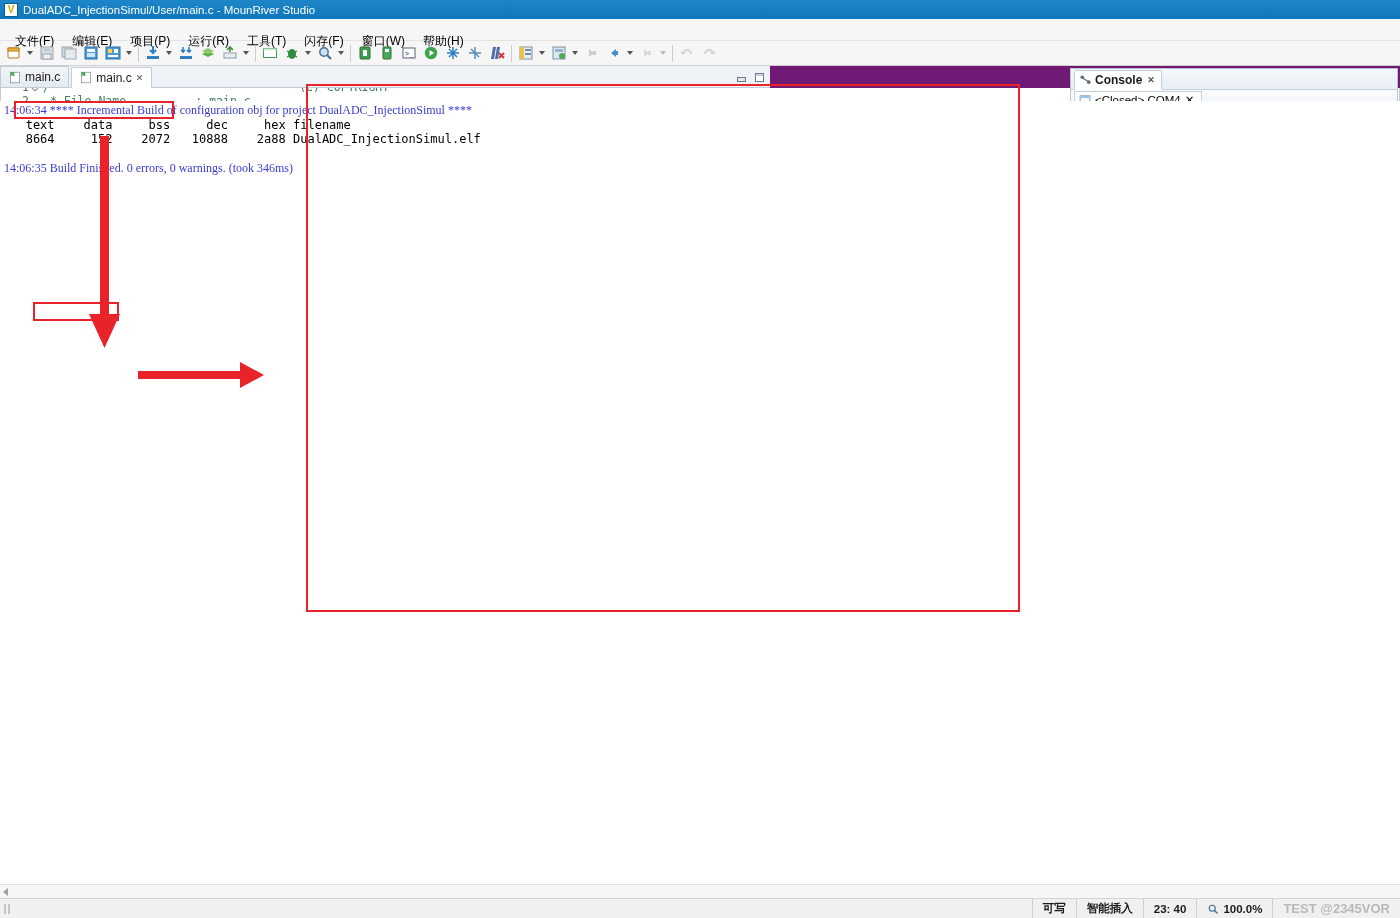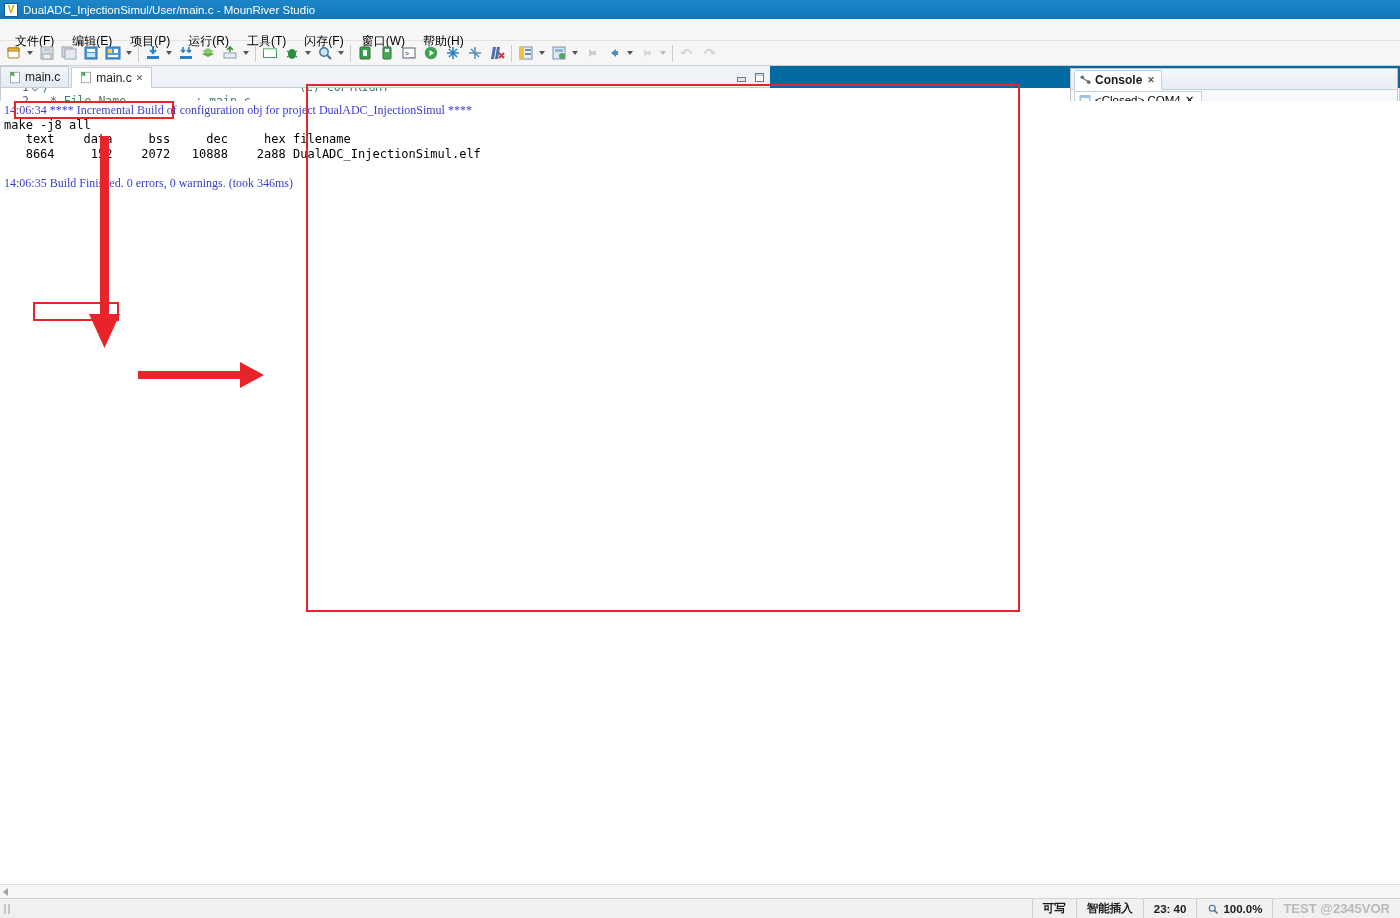--- a/index.html
+++ b/index.html
@@ -84,21 +84,21 @@
   
   #workbench {
     position: relative;
     width: 1400px;
     height: 918px;
   }
   #body {
     position: absolute;
     top: 66px; left: 0;
     width: 1400px; height: 832px;
-    background: #0369a1;
+    background: #701a75;
   }
 
   
   .view {
     position: absolute;
     background: #fff;
     border: 1px solid #b9c4cf;
   }
   .viewtabs {
     height: 21px;
@@ -1328,21 +1328,20 @@
           <svg width="12" height="12" viewBox="0 0 16 16">
               <circle cx="5" cy="8" r="3" fill="#3d6f95"></circle>
               <path d="M9 5 h5 M9 8 h5 M9 11 h5" stroke="#6a7b8c" stroke-width="1.2"></path>
             </svg>
           <span>断点</span>
         </div>
       </div>
       <div id="consolehdr">CDT Build Console [DualADC_InjectionSimul]</div>
       <div id="consolebody">
           <div class="conline blue">14:06:34 **** Incremental Build of configuration obj for project DualADC_InjectionSimul ****</div>
-          <div class="conline">make -j8 all</div>
           <div class="conline">   text    data     bss     dec     hex filename</div>
           <div class="conline">   8664     152    2072   10888    2a88 DualADC_InjectionSimul.elf</div>
           <div class="conline">&nbsp;</div>
           <div class="conline blue">14:06:35 Build Finished. 0 errors, 0 warnings. (took 346ms)</div>
         </div>
       <div id="conscroll">
         <div class="hsarrow hsleft"></div>
       </div>
     </div>
 

